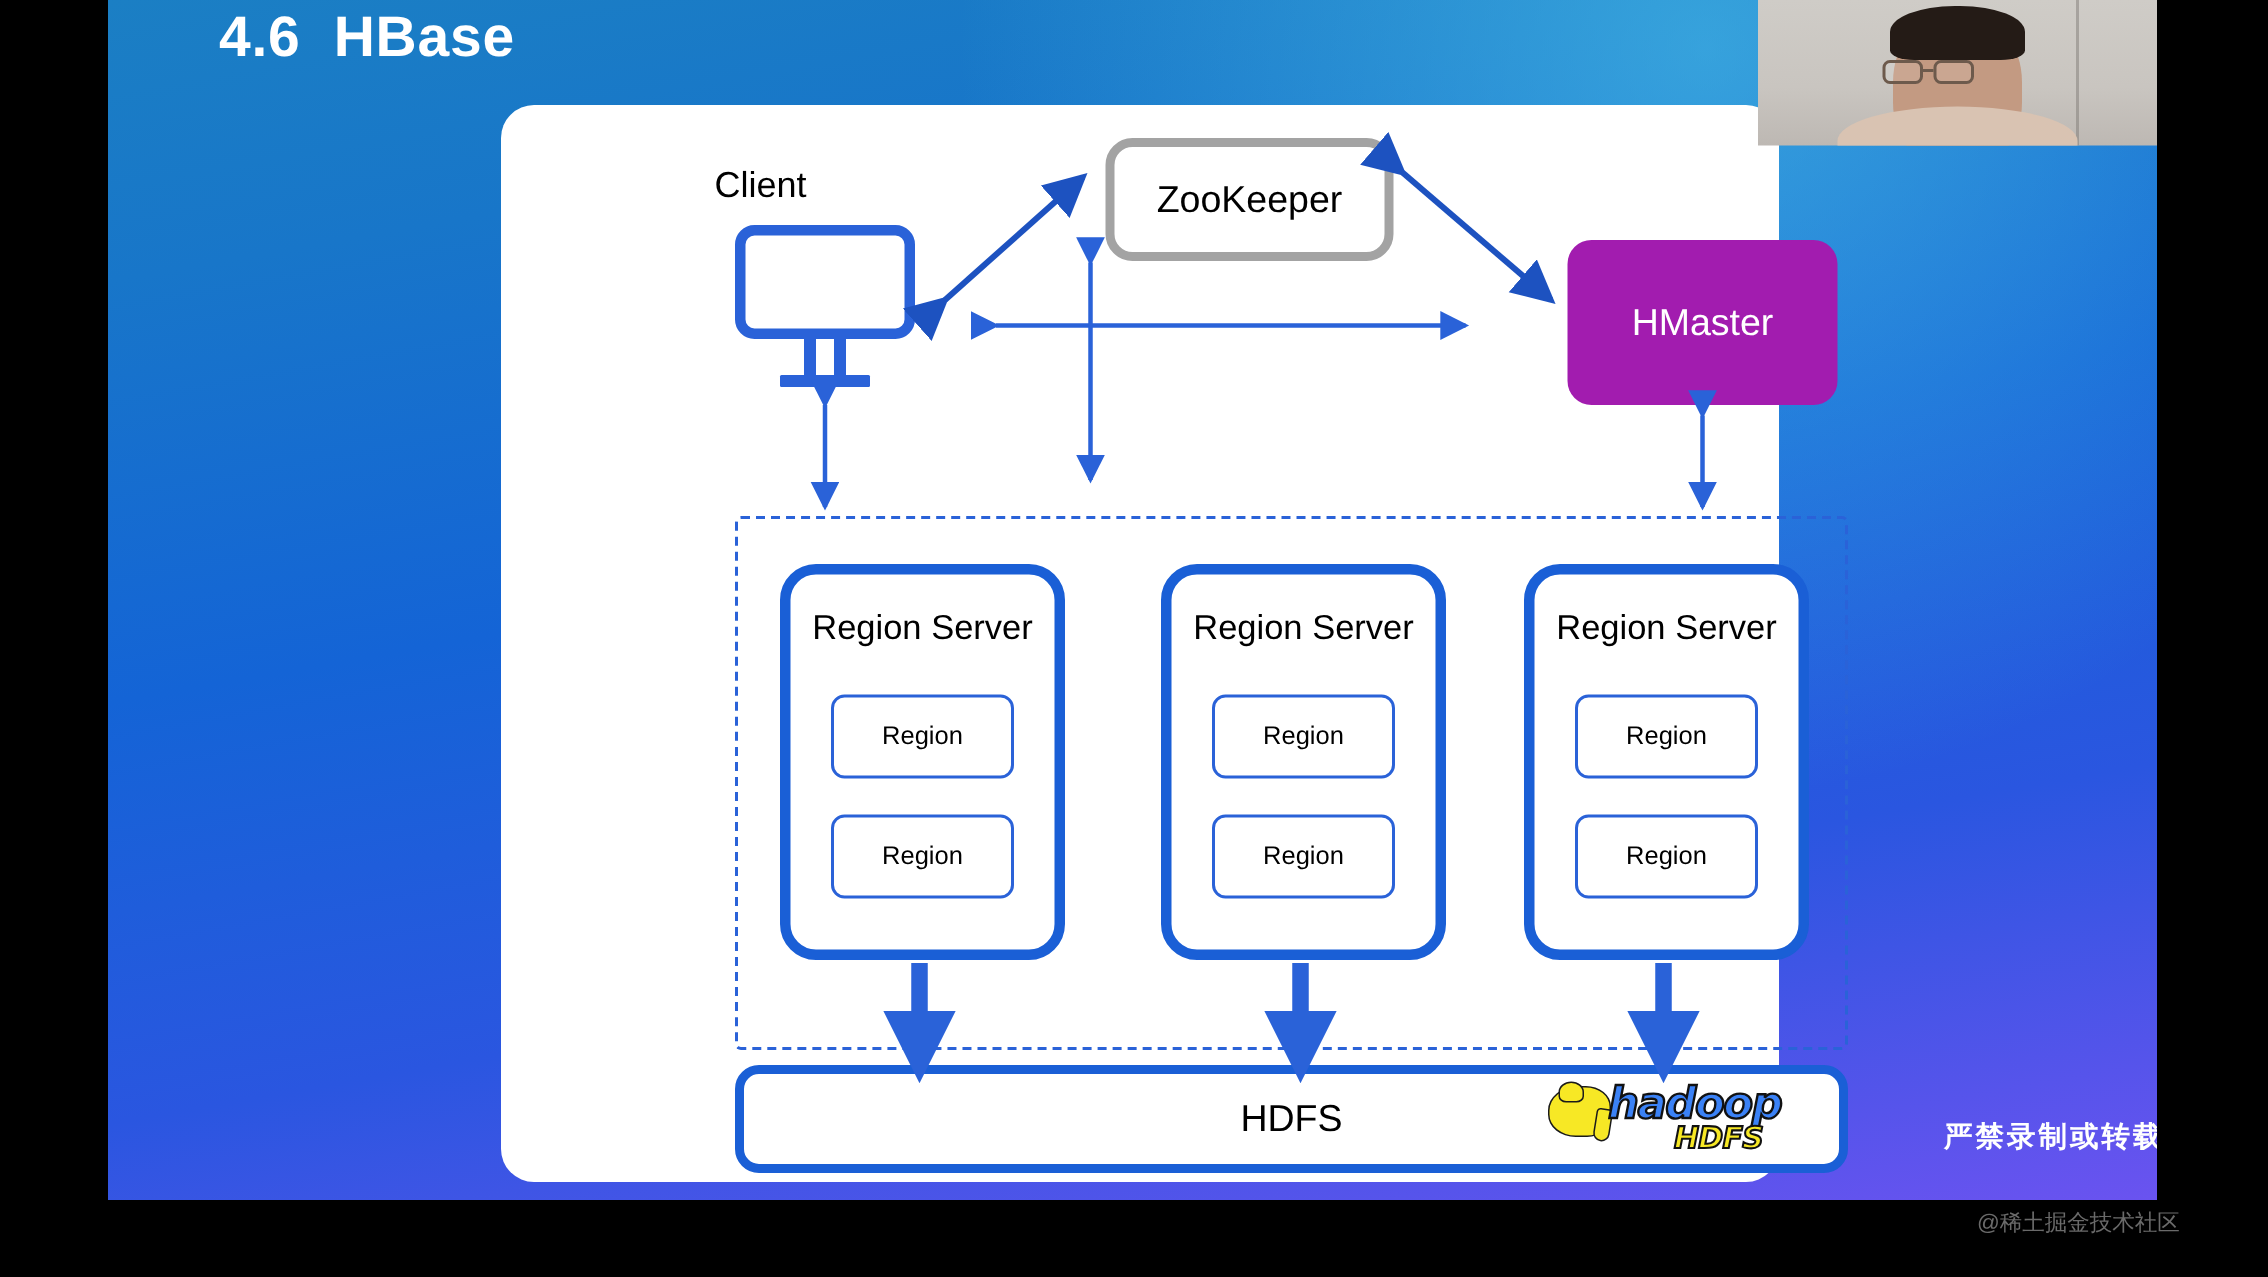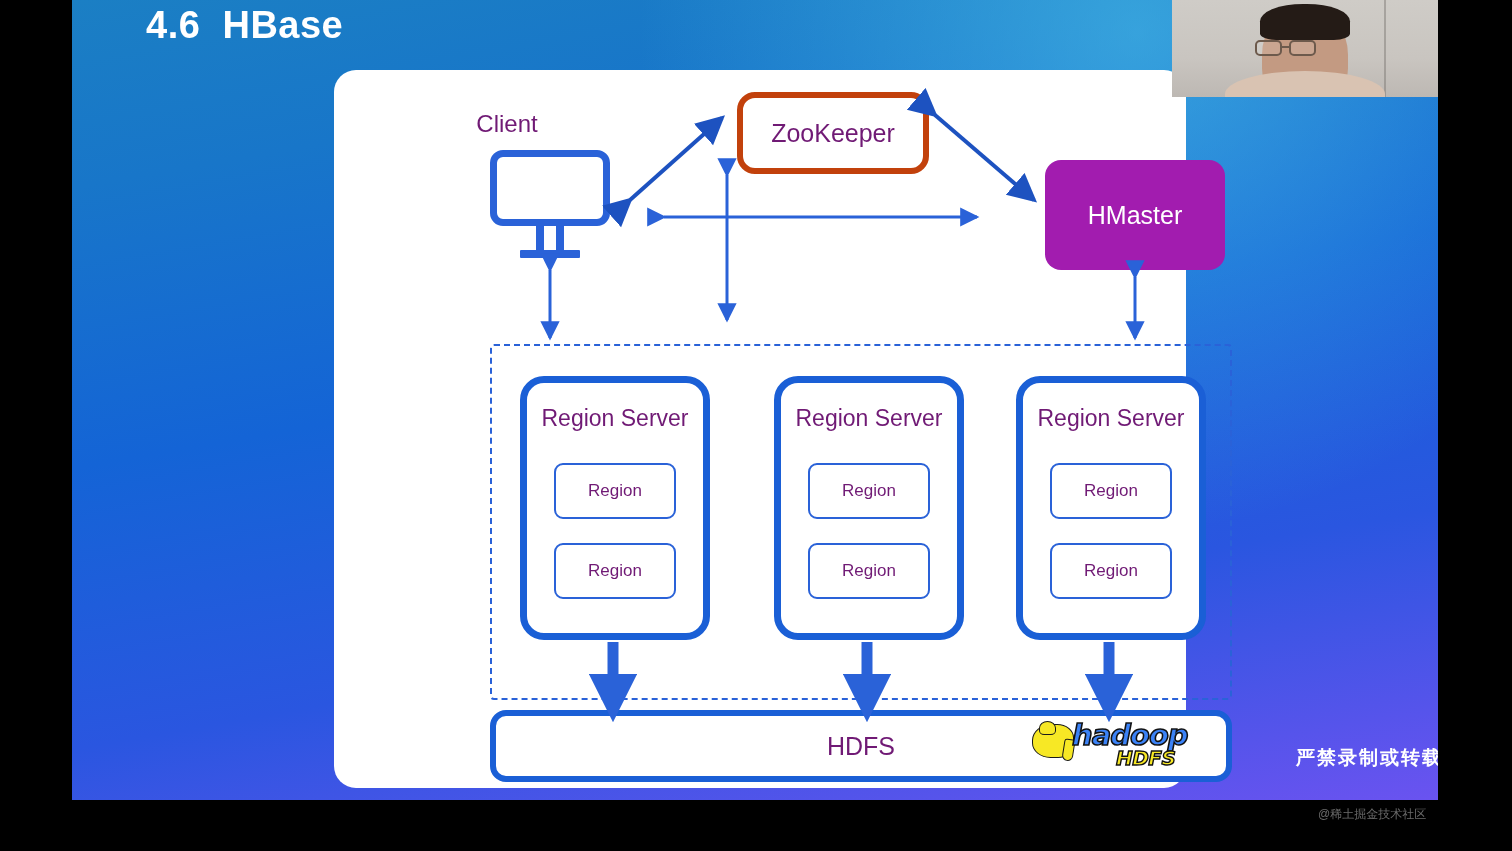--- a/index.html
+++ b/index.html
@@ -44,37 +44,37 @@
   #brand .by{ font-size:10px; color:#fff; font-weight:bold; align-self:flex-start; }
   #brand .cn{ font-size:20px; color:#fff; font-weight:bold; line-height:1; }
 
   
   #card{
     position:absolute; left:262px; top:70px; width:852px; height:718px;
     background:#fff; border-radius:22px; z-index:3;
   }
 
   
-  .btext{ color:#701a75; font-weight:400; }
+  .btext{ color:#000000; font-weight:400; }
 
   
   #client-label{ position:absolute; left:113px; top:40px; width:120px; text-align:center; font-size:24px; }
   #monitor{ position:absolute; left:156px; top:80px; width:120px; height:110px; }
   #monitor .screen{
     position:absolute; left:0; top:0; width:120px; height:76px;
     border:7px solid #2a62d8; border-radius:13px;
   }
   #monitor .neck{ position:absolute; left:46px; top:76px; width:8px; height:28px; background:#2a62d8; }
   #monitor .neck2{ position:absolute; left:66px; top:76px; width:8px; height:28px; background:#2a62d8; }
   #monitor .base{ position:absolute; left:30px; top:100px; width:60px; height:8px; background:#2a62d8; border-radius:1px; }
 
   
   #zookeeper{
     position:absolute; left:403px; top:22px; width:192px; height:82px;
-    border:6px solid #c2410c; border-radius:18px; background:#fff;
+    border:6px solid #a3a3a3; border-radius:18px; background:#fff;
     display:flex; align-items:center; justify-content:center;
     font-size:25px;
   }
 
   
   #hmaster{
     position:absolute; left:711px; top:90px; width:180px; height:110px;
     background:#a21caf; border-radius:16px;
     display:flex; align-items:center; justify-content:center;
     color:#fff; font-size:25px;
@@ -186,21 +186,21 @@
   }
 
   
   #no-record{
     position:absolute; left:1224px; top:745px; z-index:12;
     color:#fff; font-size:19px; font-weight:bold; letter-spacing:2px;
     white-space:nowrap;
   }
   #community-watermark{
     position:absolute; left:1318px; top:806px; z-index:12;
-    color:#6a6a6a; font-size:12px; white-space:nowrap;
+    color:#6a6a6a; font-size:15px; white-space:nowrap;
   }
 </style>
 </head>
 <body>
 
 <div id="stage">
 
   <div id="slide">
 
     <div id="title">4.6  HBase</div>

